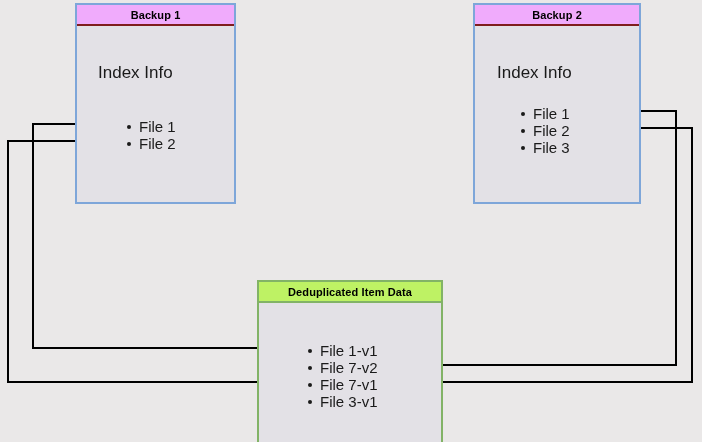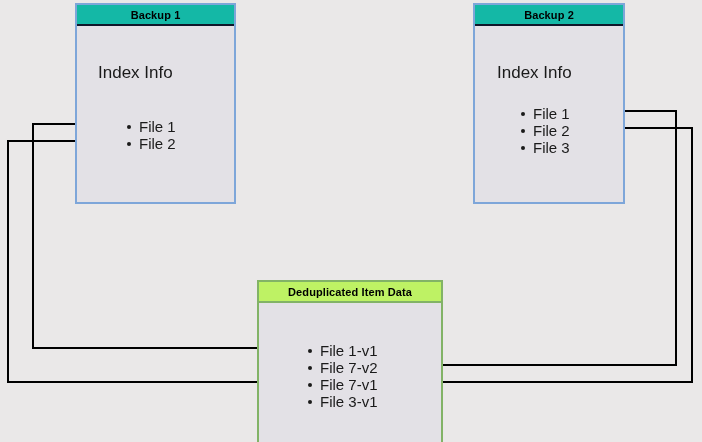--- a/index.html
+++ b/index.html
@@ -37,22 +37,22 @@
     justify-content: center;
     font-size: 11px;
     font-weight: bold;
     color: #000000;
     letter-spacing: 0.1px;
   }
   .box-blue {
     border: 2px solid #7ea6d9;
   }
   .box-blue .box-header {
-    background: #14b8a6;
-    border-bottom: 2px solid #0f172a;
+    background: #f0abfc;
+    border-bottom: 2px solid #7f1d1d;
   }
   .box-green {
     border: 2px solid #82b366;
   }
   .box-green .box-header {
     background: #bef264;
     border-bottom: 2px solid #82b366;
   }
   .index-label {
     position: absolute;
@@ -135,21 +135,21 @@
 
   <div class="box box-blue" style="left:75px; top:3px; width:161px; height:201px;">
     <div class="box-header">Backup 1</div>
     <div class="index-label" style="left:21px; top:58px;">Index Info</div>
     <ul class="file-list" style="left:48px; top:113px;">
       <li>File 1</li>
       <li>File 2</li>
     </ul>
   </div>
 
-  <div class="box box-blue" style="left:473px; top:3px; width:152px; height:201px;">
+  <div class="box box-blue" style="left:473px; top:3px; width:168px; height:201px;">
     <div class="box-header">Backup 2</div>
     <div class="index-label" style="left:22px; top:58px;">Index Info</div>
     <ul class="file-list" style="left:44px; top:100px;">
       <li>File 1</li>
       <li>File 2</li>
       <li>File 3</li>
     </ul>
   </div>
 
   <div class="box box-green" style="left:257px; top:280px; width:186px; height:165px;">

